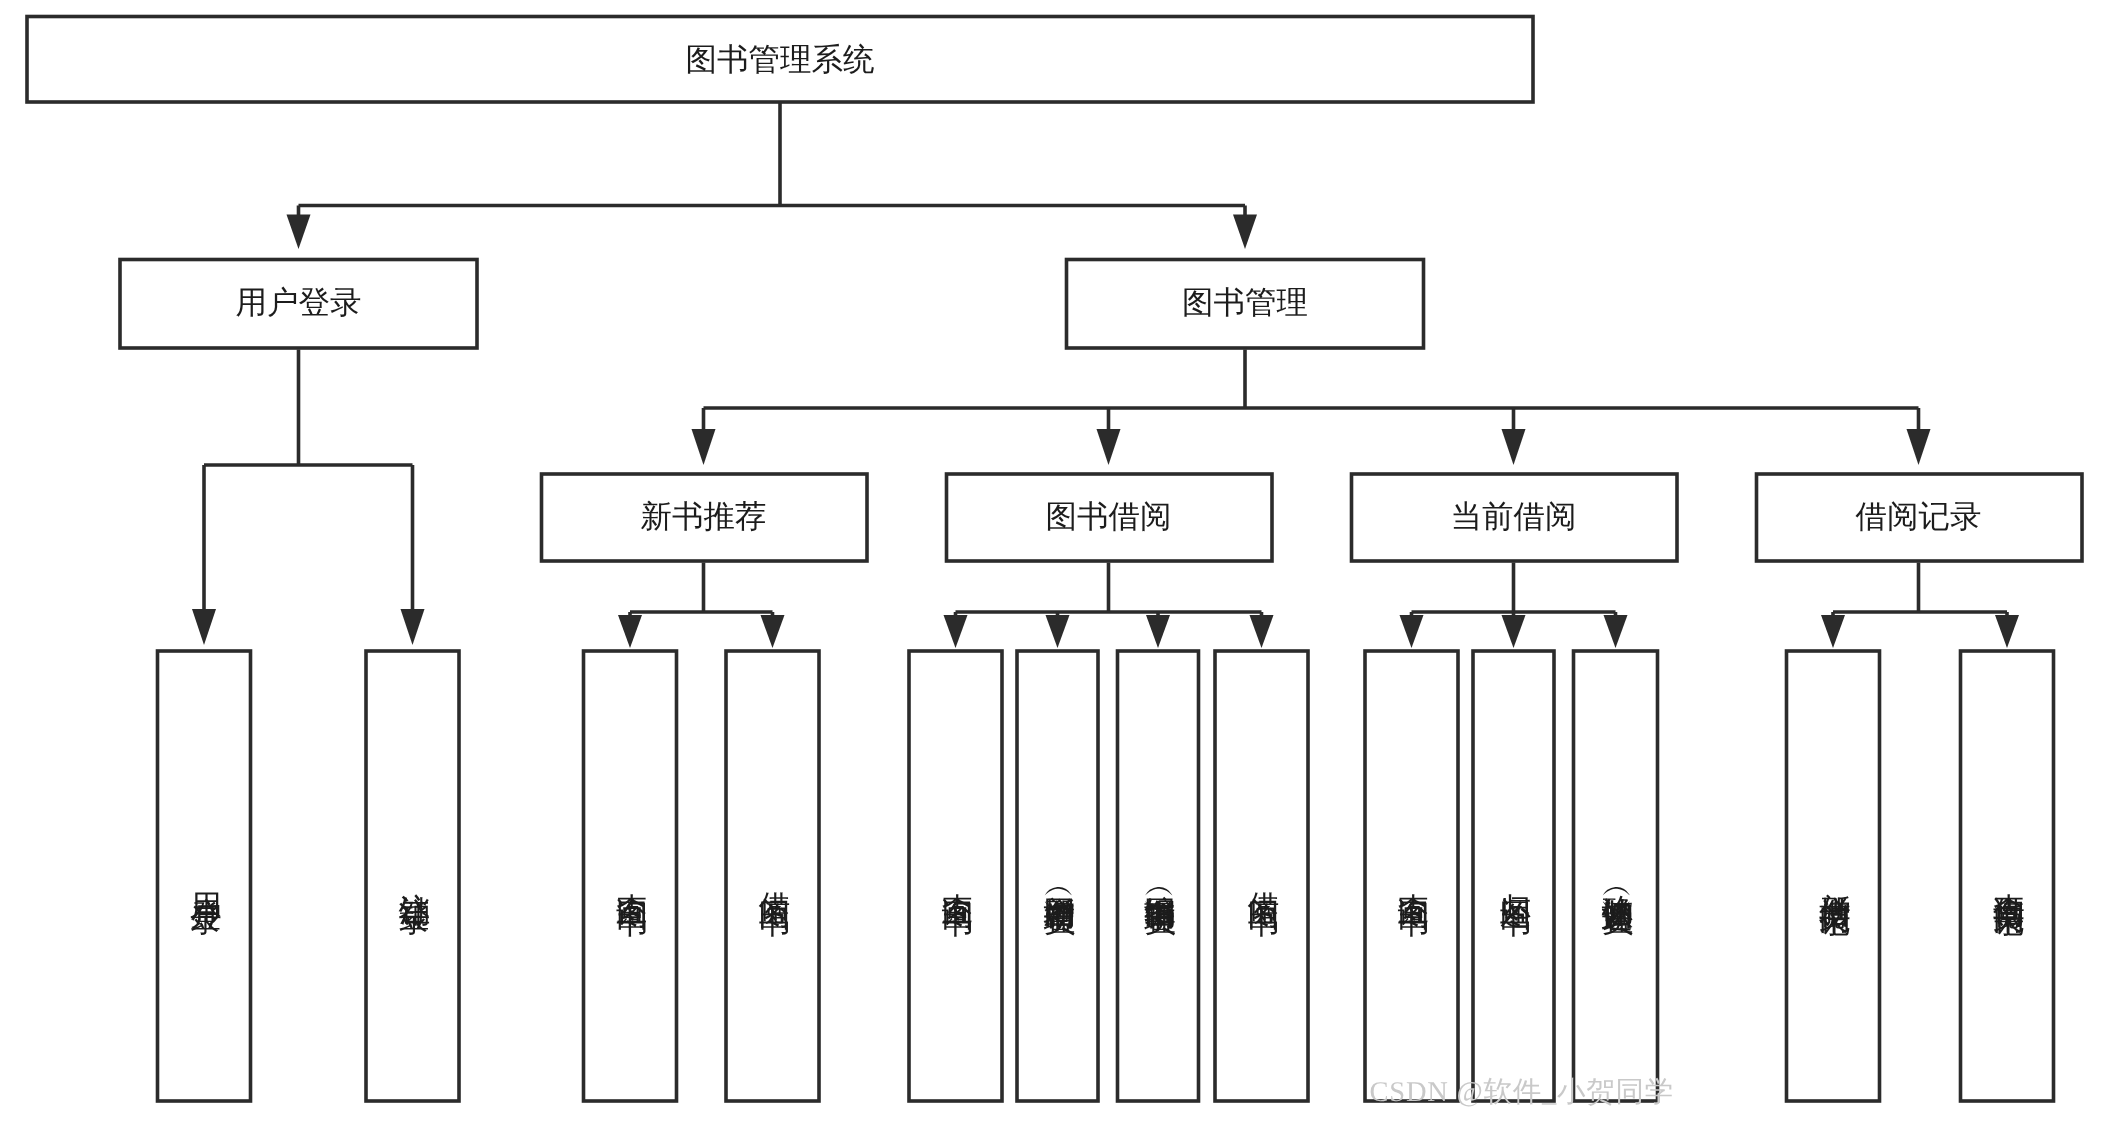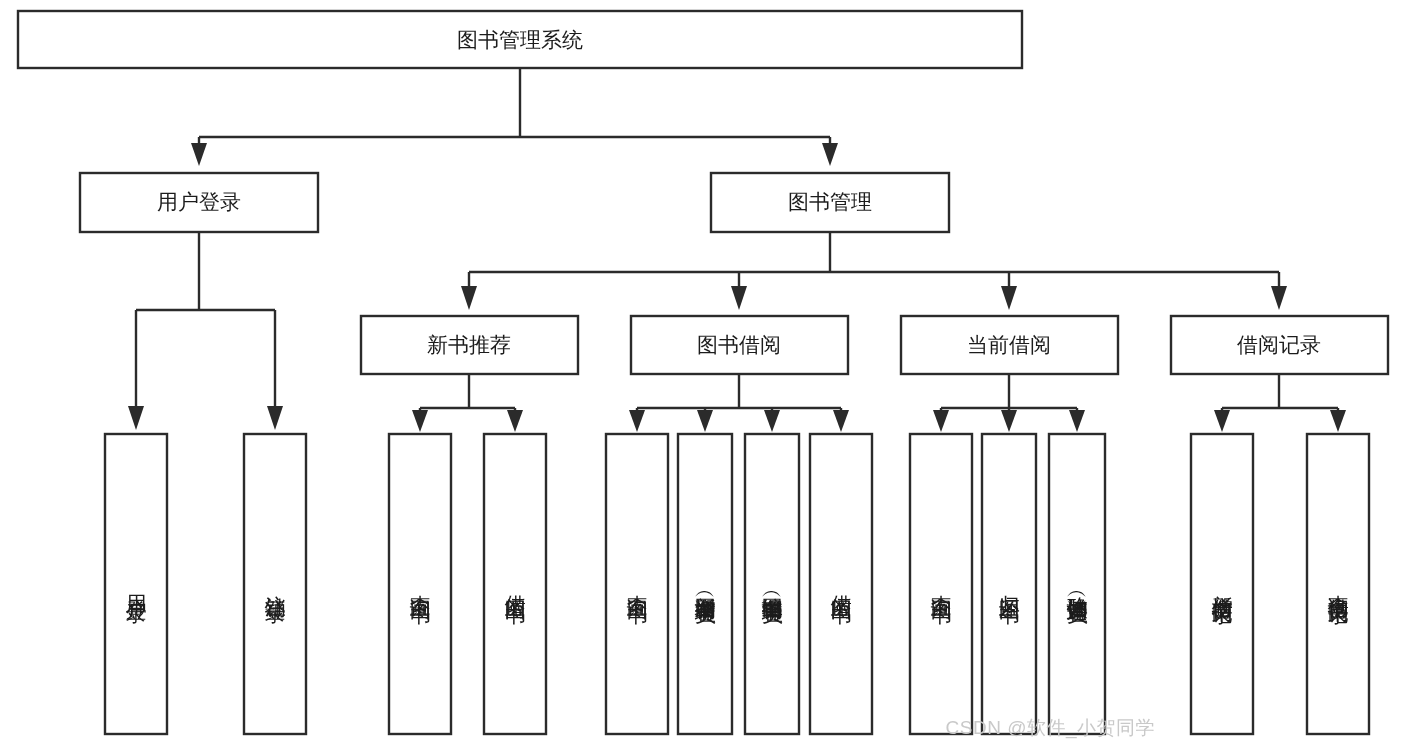--- a/index.html
+++ b/index.html
@@ -11,21 +11,20 @@
     width: 1405px;
     height: 747px;
     font-family: "Liberation Sans", "DejaVu Sans", sans-serif;
     overflow: hidden;
   }
   #diagram-root {
     position: relative;
     width: 1130px;
     height: 747px;
     background: #ffffff;
-    padding-left: 39px;
   }
   svg#flow-svg {
     position: absolute;
     left: 0;
     top: 0;
     width: 1405px;
     height: 747px;
     display: block;
   }
   .node-box {
@@ -63,21 +62,21 @@
     letter-spacing: 3px;
     color: #1c1c1c;
     text-align: center;
     pointer-events: none;
     white-space: nowrap;
   }
   .watermark {
     position: absolute;
     right: 14px;
     bottom: 6px;
-    font-family: Liberation Sans, sans-serif;
+    font-family: Liberation Serif, serif;
     font-size: 19px;
     color: #c9c9c9;
     letter-spacing: 0.5px;
     user-select: none;
   }
 </style>
 </head>
 <body>
 
 <div id="diagram-root">

